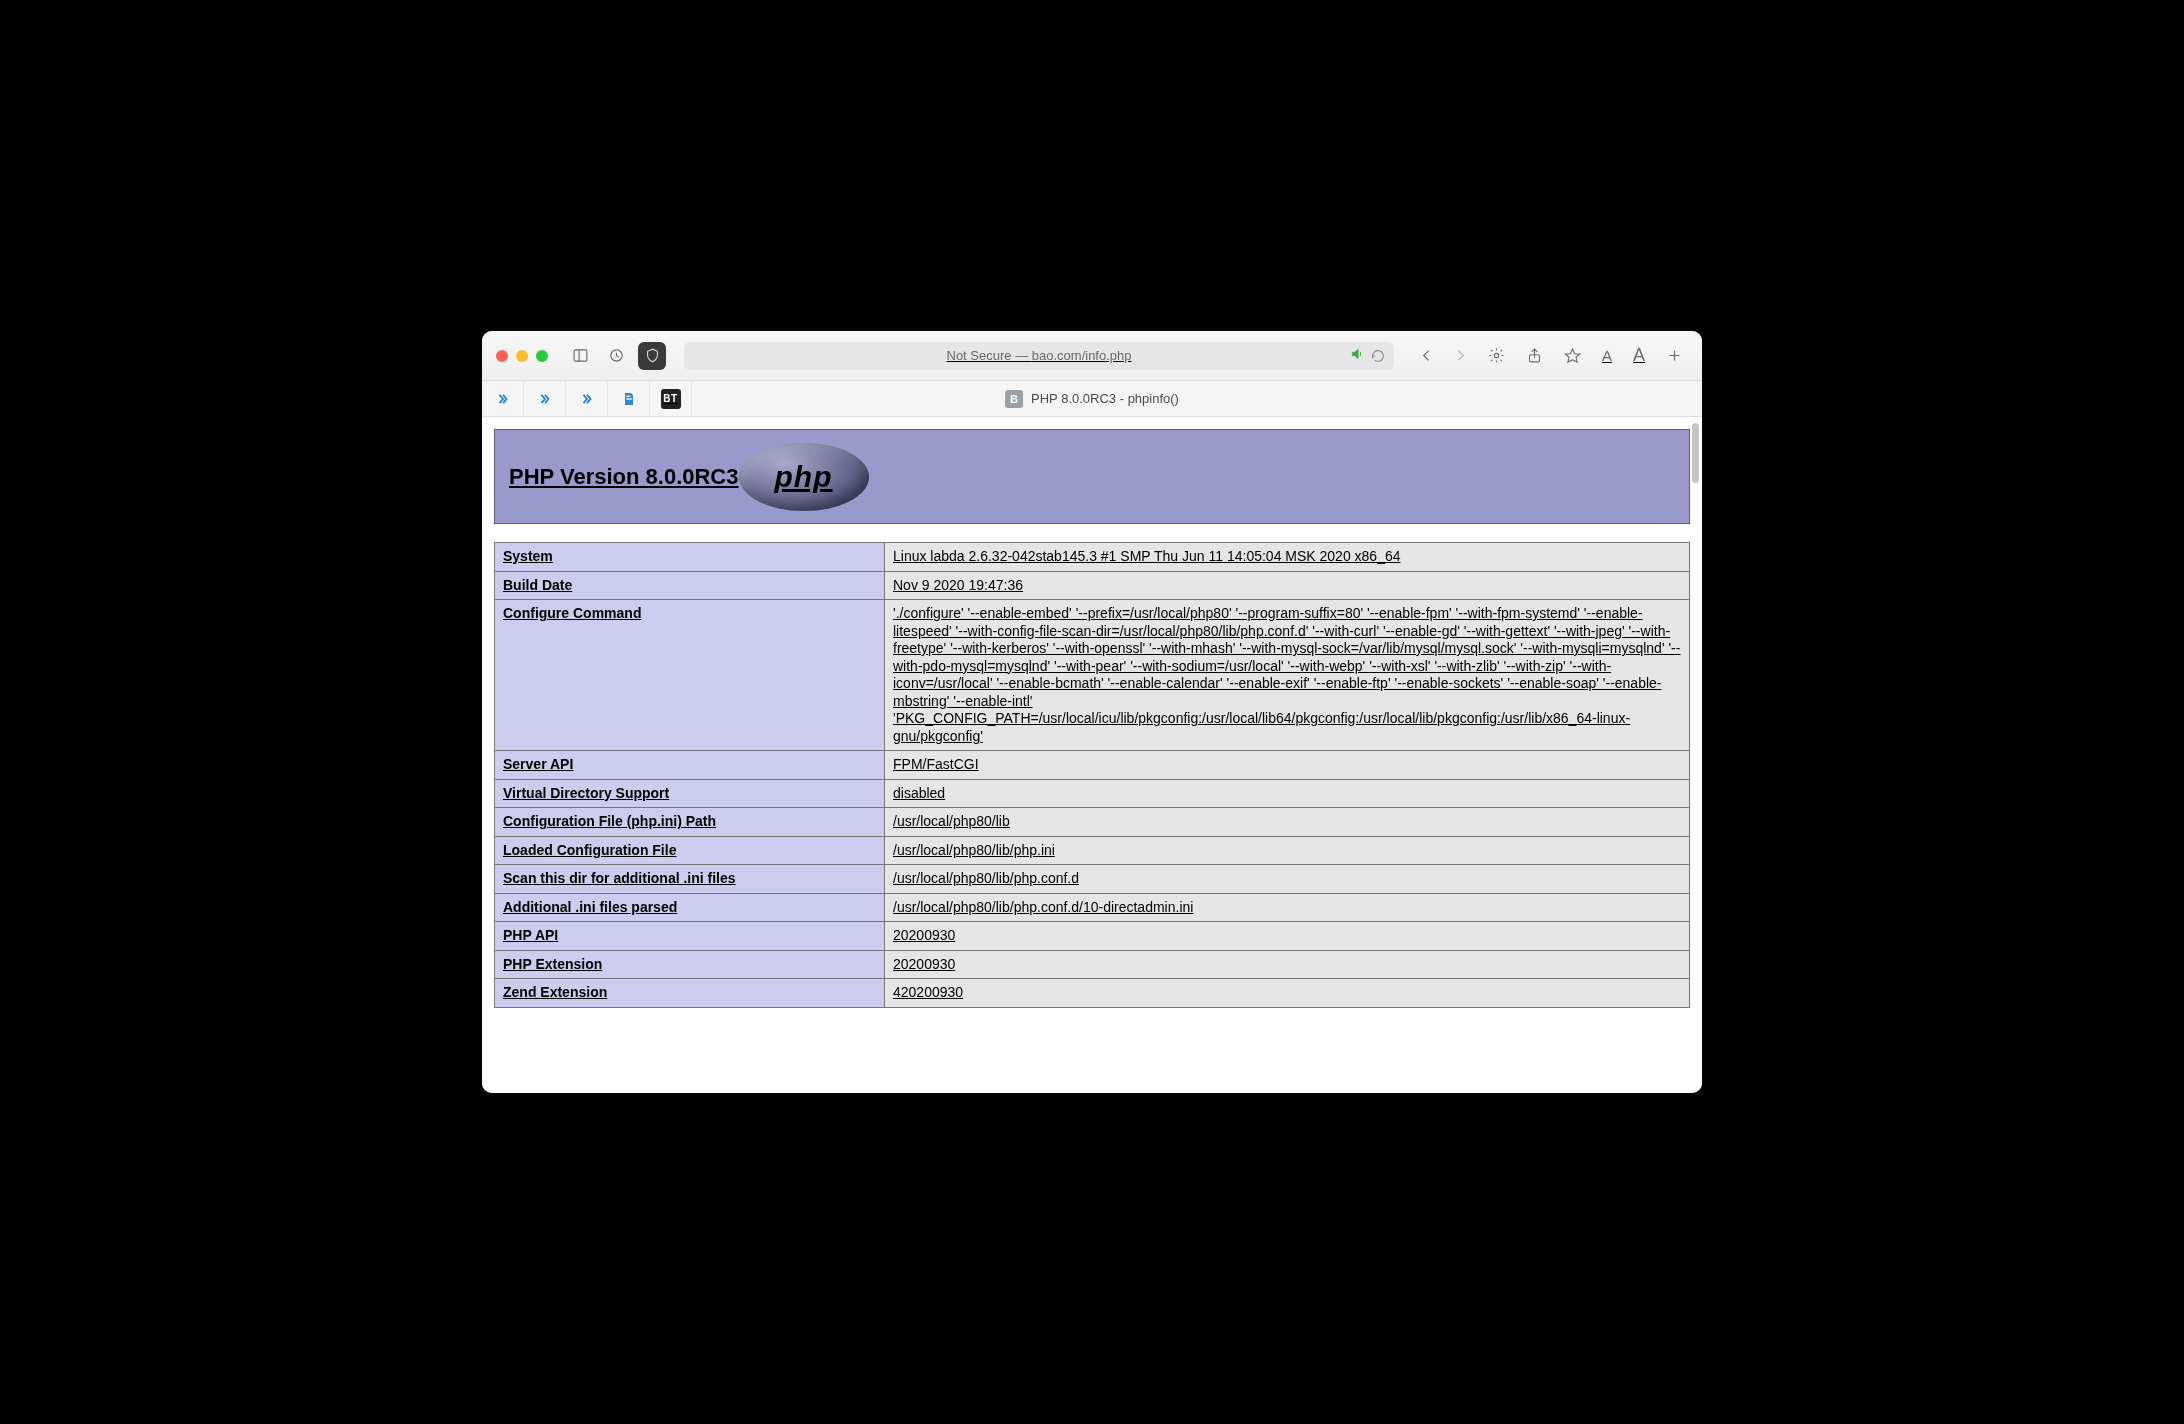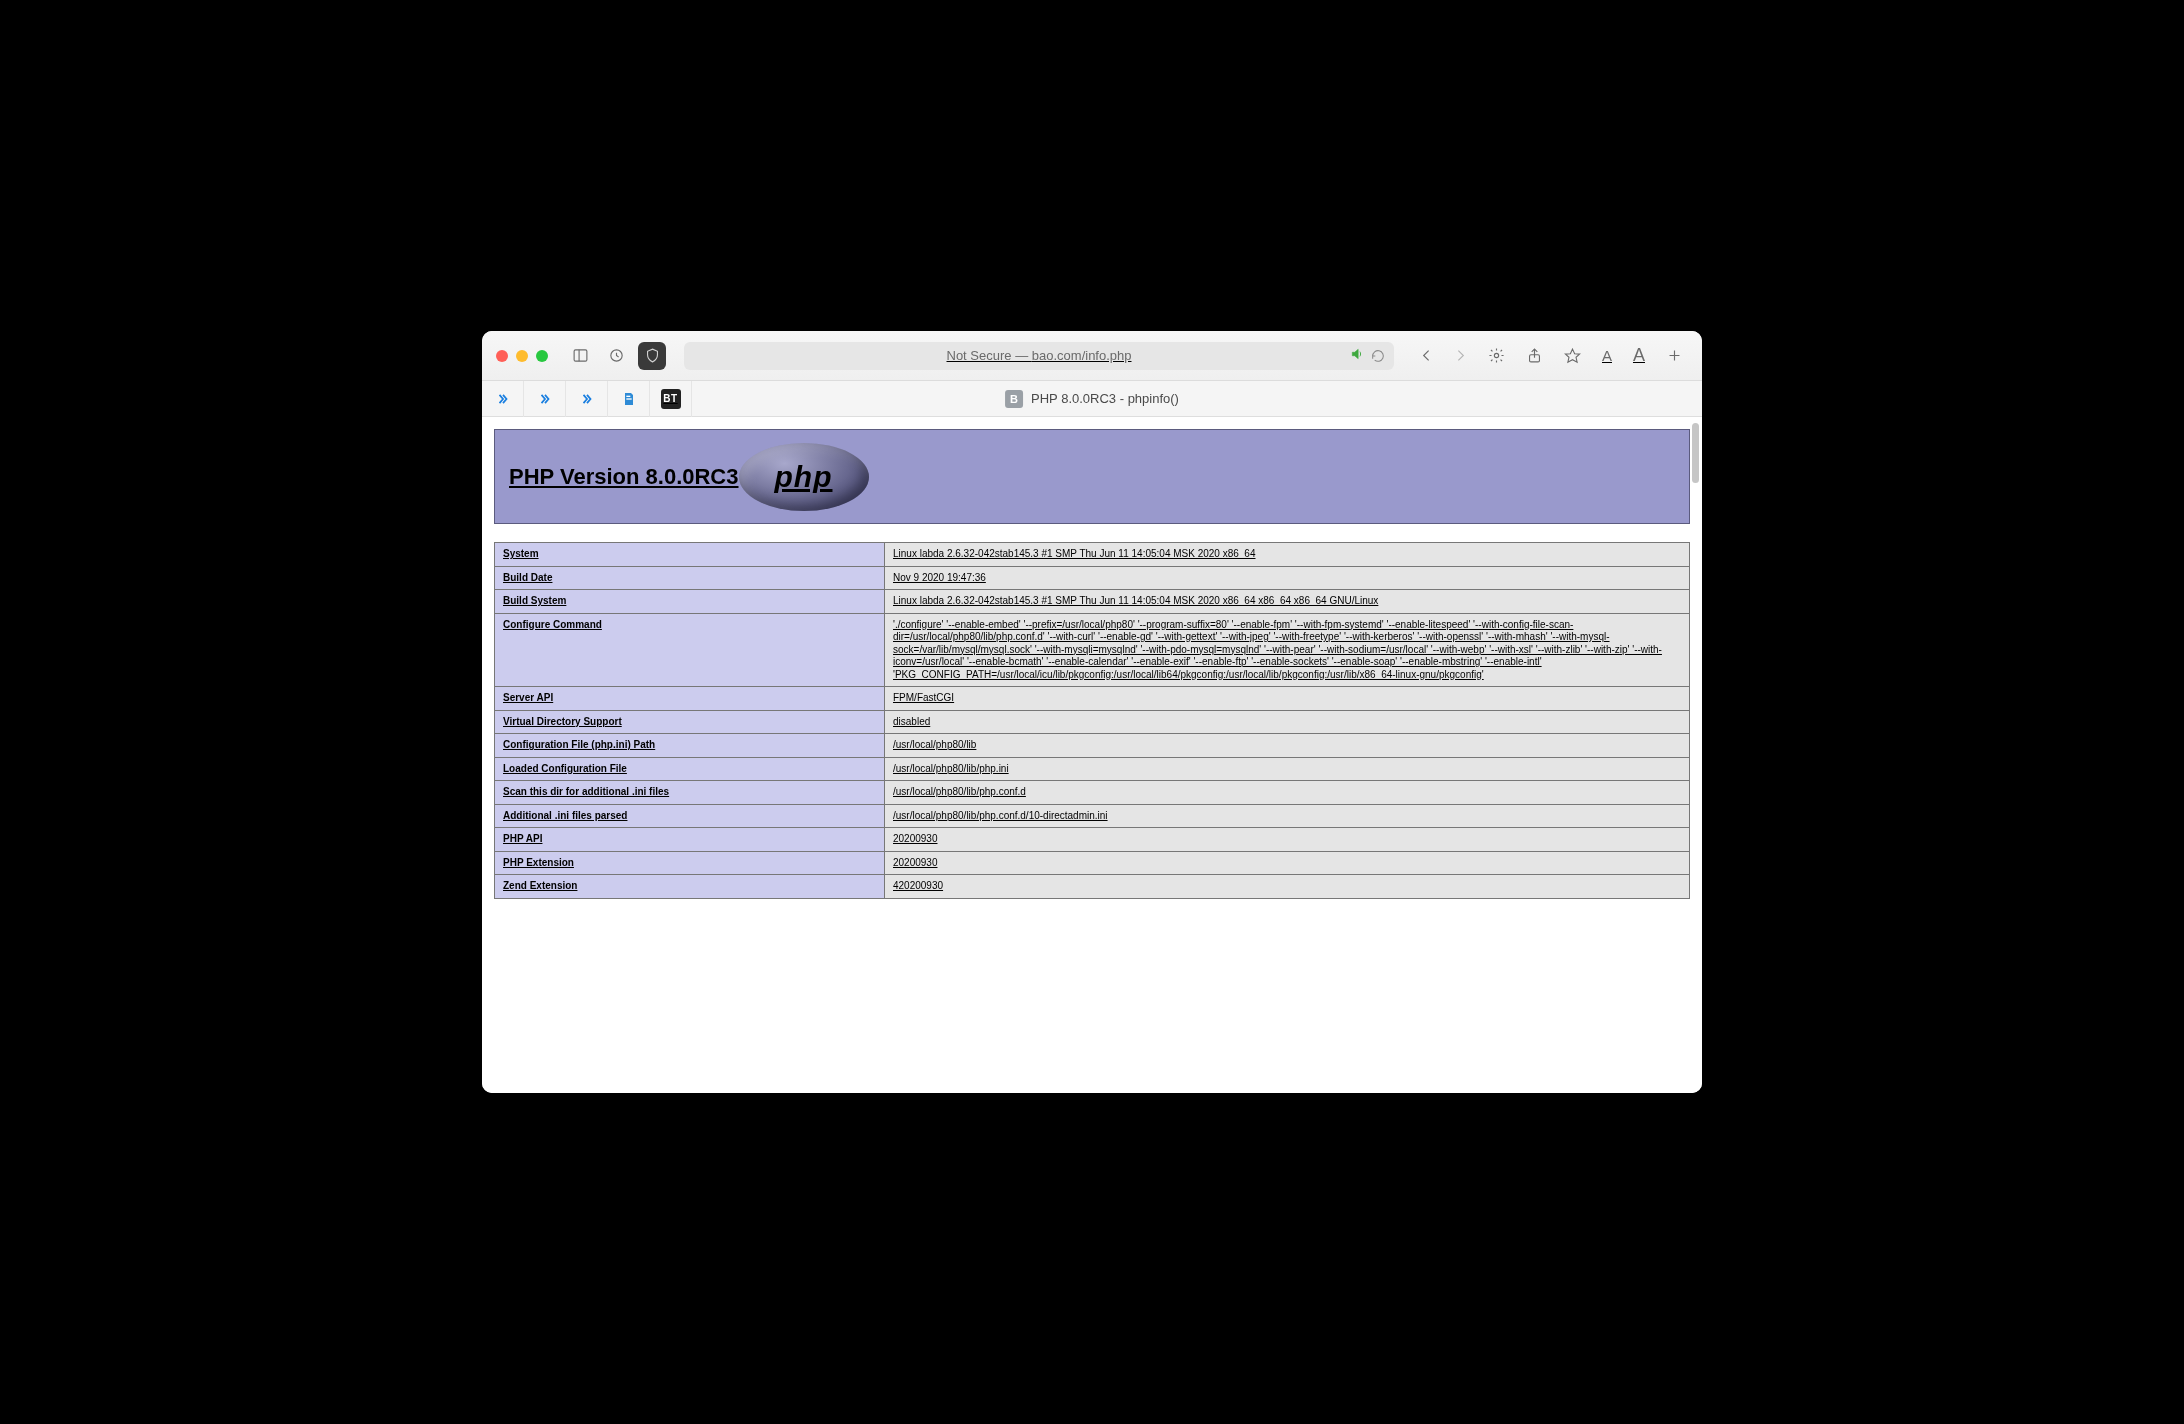--- a/index.html
+++ b/index.html
@@ -94,21 +94,21 @@
   .php-header h1 { font-size:22px; font-weight:700; color:#000; }
   .php-logo {
     width:130px; height:68px; border-radius:50%/50%;
     background:radial-gradient(ellipse at 35% 30%, #a8a8cc, #4a4a73 80%);
     display:flex; align-items:center; justify-content:center;
     box-shadow: inset -6px -6px 12px rgba(0,0,0,0.3), inset 6px 6px 12px rgba(255,255,255,0.2);
   }
   .php-logo span { color:#000; font-size:30px; font-weight:700; font-style:italic; letter-spacing:1px;}
   .spacer { height:18px; }
   table.phpinfo {
-    width:100%; border-collapse:collapse; font-size:10px;
+    width:100%; border-collapse:collapse; font-size:14px;
   }
   table.phpinfo td {
     border:1px solid #777; padding:5px 8px; vertical-align:top; line-height:1.25;
   }
   table.phpinfo td.e {
     background:#ccccee; width:390px; font-weight:700; color:#000;
   }
   table.phpinfo td.v { background:#e5e5e5; color:#000; }
   .glyph-icon { width:18px; height:18px; }
 </style>
@@ -256,24 +256,20 @@
         <tbody id="phpinfo-body">
             <tr>
               <td class="e">System</td>
               <td class="v">Linux labda 2.6.32-042stab145.3 #1 SMP Thu Jun 11 14:05:04 MSK 2020 x86_64</td>
             </tr>
             <tr>
               <td class="e">Build Date</td>
               <td class="v">Nov 9 2020 19:47:36</td>
             </tr>
             <tr>
-              <td class="e">Build System</td>
-              <td class="v">Linux labda 2.6.32-042stab145.3 #1 SMP Thu Jun 11 14:05:04 MSK 2020 x86_64 x86_64 x86_64 GNU/Linux</td>
-            </tr>
-            <tr>
               <td class="e">Configure Command</td>
               <td class="v">'./configure' '--enable-embed' '--prefix=/usr/local/php80' '--program-suffix=80' '--enable-fpm' '--with-fpm-systemd' '--enable-litespeed' '--with-config-file-scan-dir=/usr/local/php80/lib/php.conf.d' '--with-curl' '--enable-gd' '--with-gettext' '--with-jpeg' '--with-freetype' '--with-kerberos' '--with-openssl' '--with-mhash' '--with-mysql-sock=/var/lib/mysql/mysql.sock' '--with-mysqli=mysqlnd' '--with-pdo-mysql=mysqlnd' '--with-pear' '--with-sodium=/usr/local' '--with-webp' '--with-xsl' '--with-zlib' '--with-zip' '--with-iconv=/usr/local' '--enable-bcmath' '--enable-calendar' '--enable-exif' '--enable-ftp' '--enable-sockets' '--enable-soap' '--enable-mbstring' '--enable-intl' 'PKG_CONFIG_PATH=/usr/local/icu/lib/pkgconfig:/usr/local/lib64/pkgconfig:/usr/local/lib/pkgconfig:/usr/lib/x86_64-linux-gnu/pkgconfig'</td>
             </tr>
             <tr>
               <td class="e">Server API</td>
               <td class="v">FPM/FastCGI</td>
             </tr>
             <tr>
               <td class="e">Virtual Directory Support</td>
               <td class="v">disabled</td>

